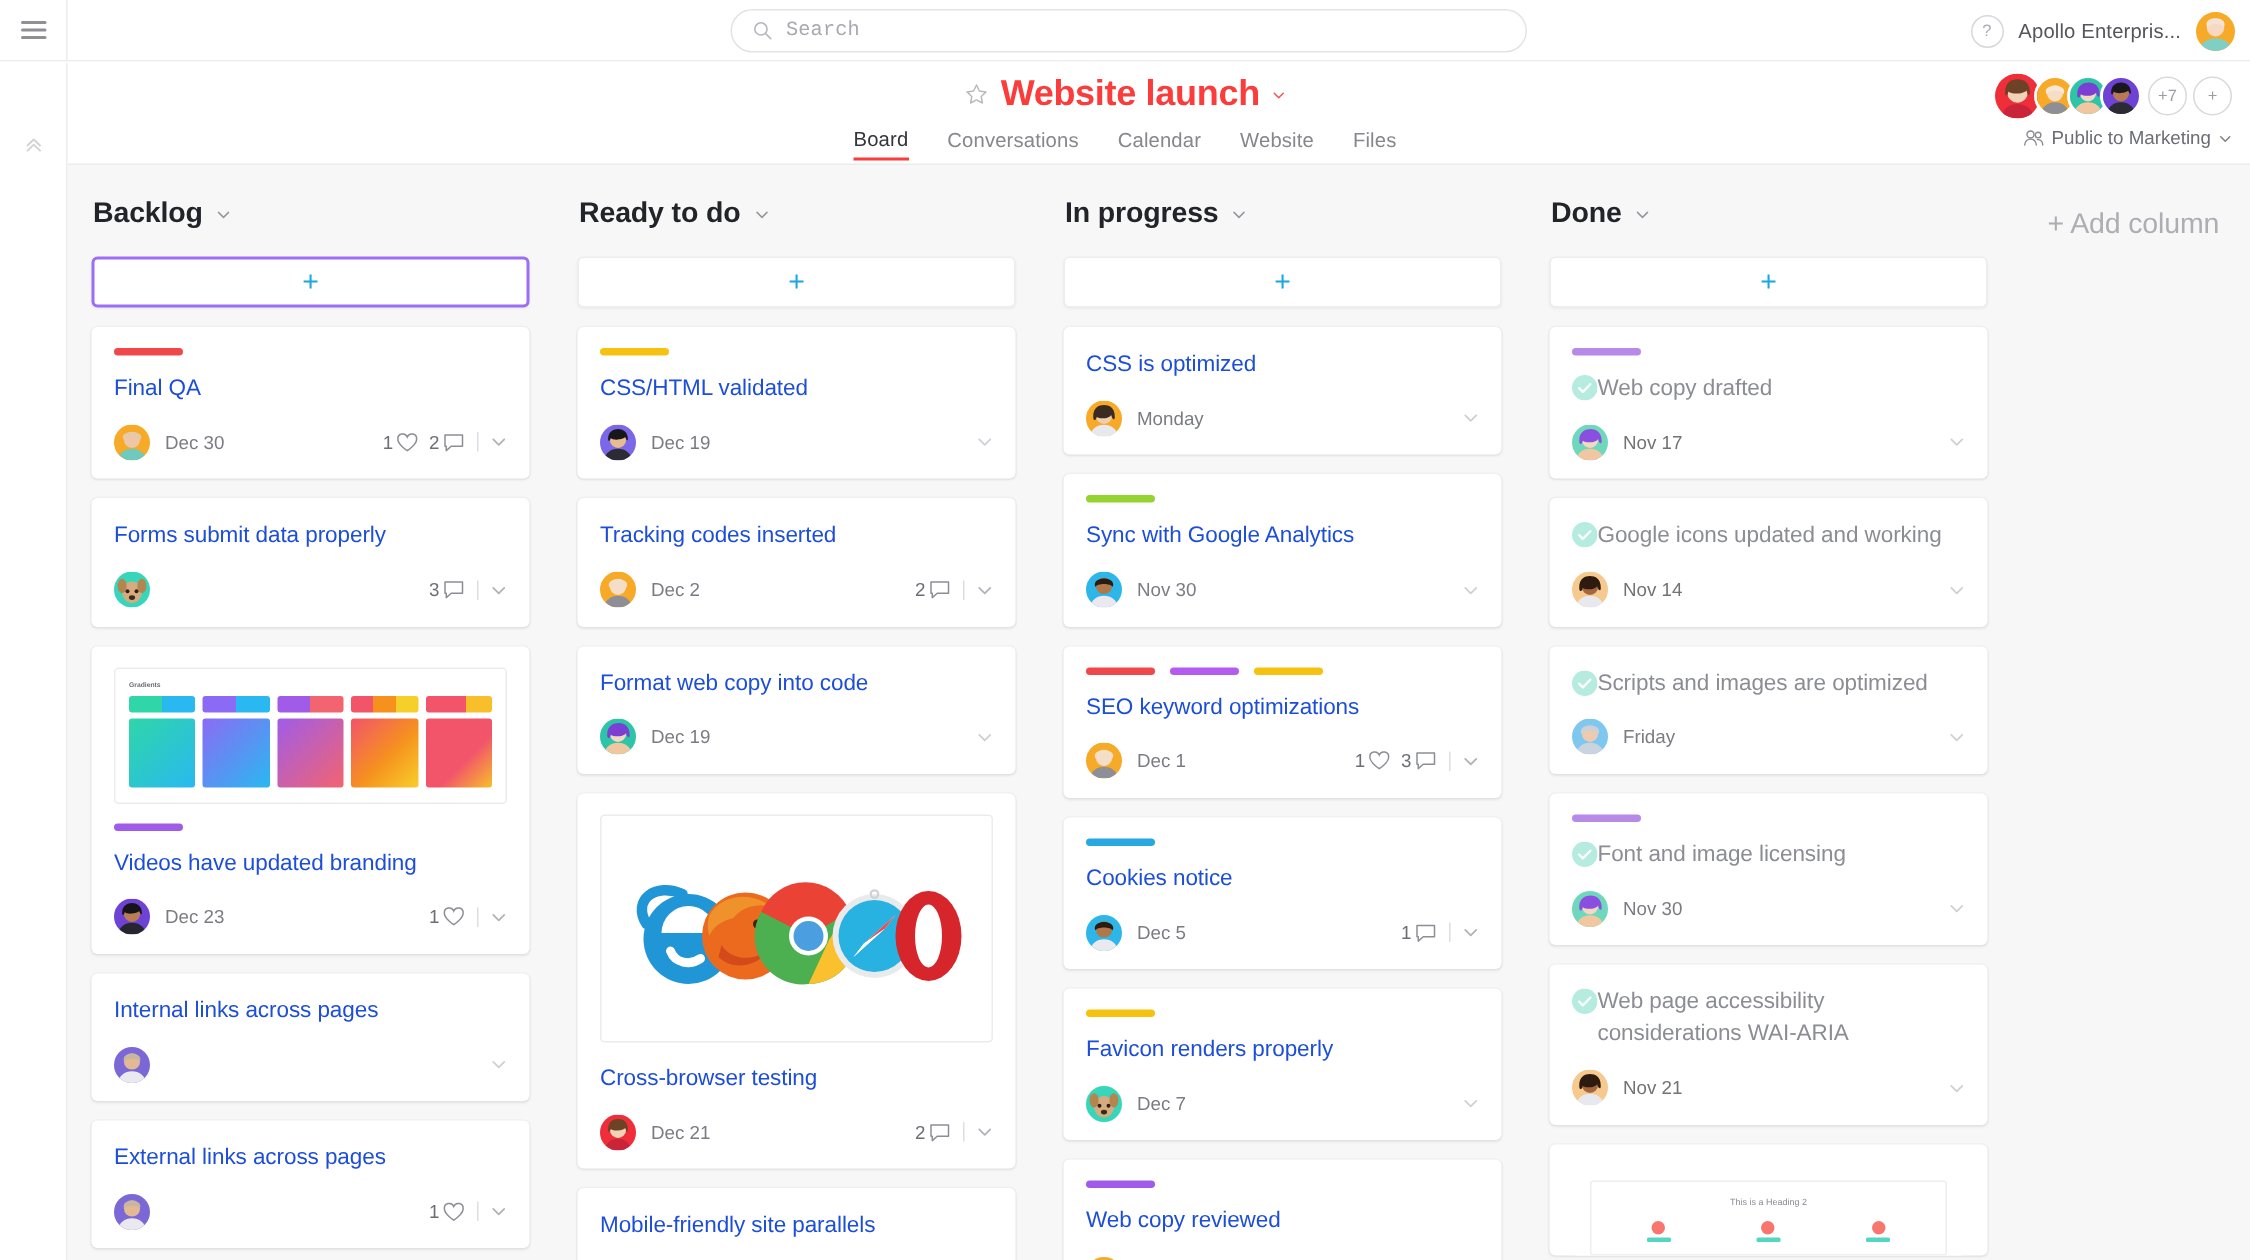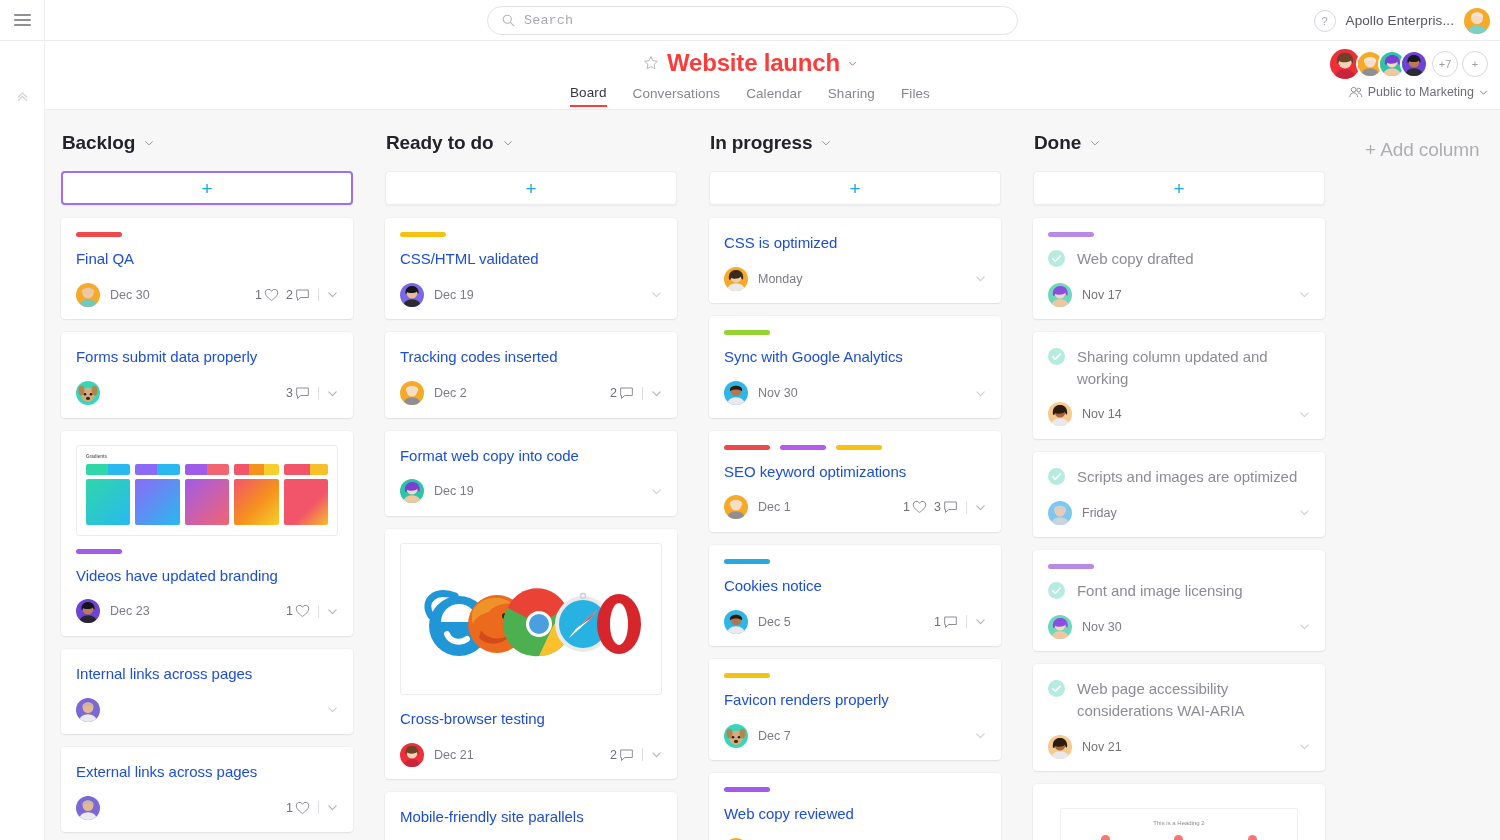--- a/index.html
+++ b/index.html
@@ -150,21 +150,21 @@
     padding: 14px 15px 12px 15px;
     margin-bottom: 13px;
   }
   .tags { display: flex; gap: 10px; margin-bottom: 11px; }
   .tag { width: 46px; height: 5px; border-radius: 3px; }
   .card-title {
     font-size: 15px; color: #1d4ed8; line-height: 1.42;
     margin-bottom: 13px; letter-spacing: -.05px;
   }
   .card.done .card-title { color: #8c8d94; }
-  .title-line { display: flex; align-items: flex-start; gap: 12px; }
+  .title-line { display: flex; align-items: flex-start; gap: 0; }
   .check-icon { width: 17px; height: 17px; flex: none; margin-top: 2px; }
 
   .card-foot {
     display: flex; align-items: center; min-height: 25px;
   }
   .foot-left { display: flex; align-items: center; gap: 10px; }
   .date { font-size: 12.5px; color: #7b7c83; }
   .date.overdue { color: #737373; }
   .foot-right { margin-left: auto; display: flex; align-items: center; gap: 7px; color: #98999f; }
   .metric { display: flex; align-items: center; gap: 2px; font-size: 12.5px; color: #6e6f76; }
@@ -240,21 +240,21 @@
     <span class="proj-title">Website launch</span>
     <svg class="caret" viewBox="0 0 12 12">
       <path d="M2 4.3L6 8.3 10 4.3" fill="none" stroke="#f1554f" stroke-width="1.3" stroke-linecap="round" stroke-linejoin="round"></path>
     </svg>
   </div>
 
   <div class="proj-tabs">
     <span class="tab active">Board</span>
     <span class="tab">Conversations</span>
     <span class="tab">Calendar</span>
-    <span class="tab">Sharing</span>
+    <span class="tab">Website</span>
     <span class="tab">Files</span>
   </div>
 
   <div class="members">
     <span class="avatar" style="width:34px;height:34px">
       <svg viewBox="0 0 40 40">
           <rect width="40" height="40" fill="#ef2e3a"></rect>
           <circle cx="20" cy="17" r="9" fill="#f3d3b8"></circle>
           <path d="M6 40c0-8 6-13 14-13s14 5 14 13z" fill="#c9243a"></path>
           <path d="M9 17c0-9 5-12 11-12s11 3 11 12c0 4-2 2-3-2-2 3-13 4-16 1-1 4-3 5-3 1z" fill="#6d4226"></path>
@@ -894,21 +894,21 @@
         </div>
       </div>
     </div>
 
     <div class="card done">
       <div class="card-title title-line">
         <svg class="check-icon" viewBox="0 0 20 20">
           <circle cx="10" cy="10" r="10" fill="#b6ecdf"></circle>
           <path d="M5.6 10.3l2.9 2.9 5.9-6" fill="none" stroke="#fff" stroke-width="1.8" stroke-linecap="round" stroke-linejoin="round"></path>
         </svg>
-        <span>Sharing column updated and working</span>
+        <span>Google icons updated and working</span>
       </div>
       <div class="card-foot">
         <div class="foot-left">
           <span class="avatar" style="width:24px;height:24px">
             <svg viewBox="0 0 40 40">
                 <rect width="40" height="40" fill="#f6c98f"></rect>
                 <circle cx="20" cy="17" r="9" fill="#a4663d"></circle>
                 <path d="M5 40c0-8 7-13 15-13s15 5 15 13z" fill="#e8e9ee"></path>
                 <path d="M8 18c0-10 6-13 12-13s12 3 12 13c0 5-3 3-4-2-2 4-13 5-16 2-1 5-4 5-4 0z" fill="#2d1b10"></path>
               </svg>

